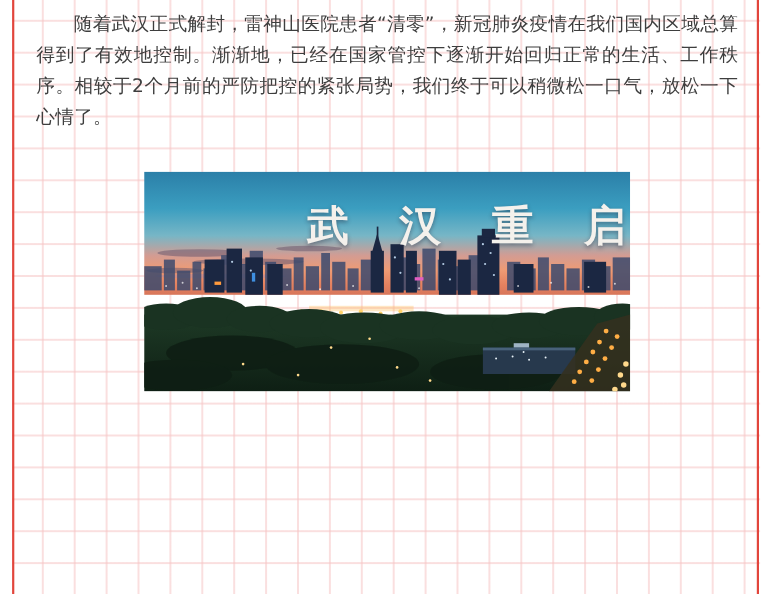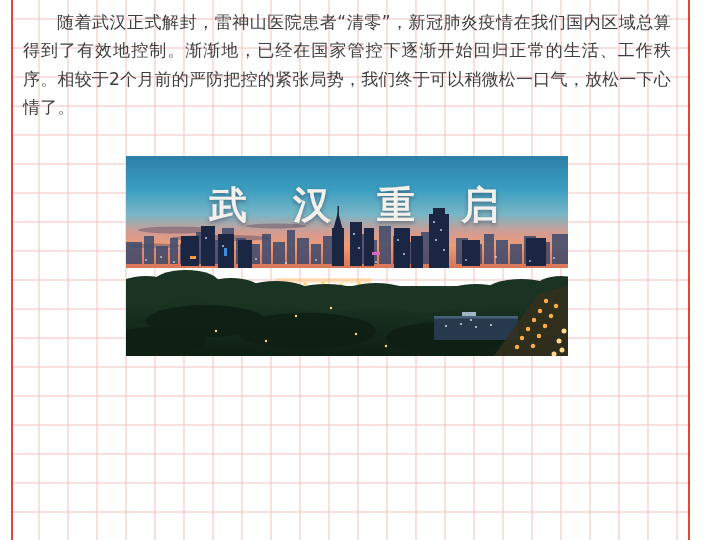--- a/index.html
+++ b/index.html
@@ -17,35 +17,35 @@
     background-position:9px 18px;
   }
   .margin-cover{position:absolute;top:0;bottom:0;background:#ffffff;z-index:2;}
   .margin-cover.left{left:0;width:11px;}
   .margin-cover.right{left:691px;right:0;}
   .side-border{position:absolute;top:0;bottom:0;width:2px;z-index:3;}
   .side-border.left{left:11px;}
   .side-border.right{left:688px;}
   .content{
     position:relative;z-index:1;
-    padding:8px 18px 0 10px;margin-left:13px;margin-right:16px;
+    padding:8px 18px 0 10px;margin-left:23px;margin-right:16px;
   }
   .content p{
     margin:0;
     font-size:17px;line-height:28.4px;letter-spacing:0.2px;
     text-indent:2em;text-align:justify;
   }
   figure.photo{
     position:relative;width:442px;height:200px;
     margin:34px auto 35px auto;overflow:hidden;
   }
   figure.photo svg{display:block;}
   .photo-title{
     position:absolute;left:18px;right:0;top:24px;
-    text-align:center;
+    text-align:right;
     font-size:38px;font-weight:bold;letter-spacing:4px;
     text-shadow:0 2px 4px rgba(40,30,50,0.45);
     white-space:nowrap;
   }
 </style>
 </head>
 <body>
 
 <div class="page">
 

